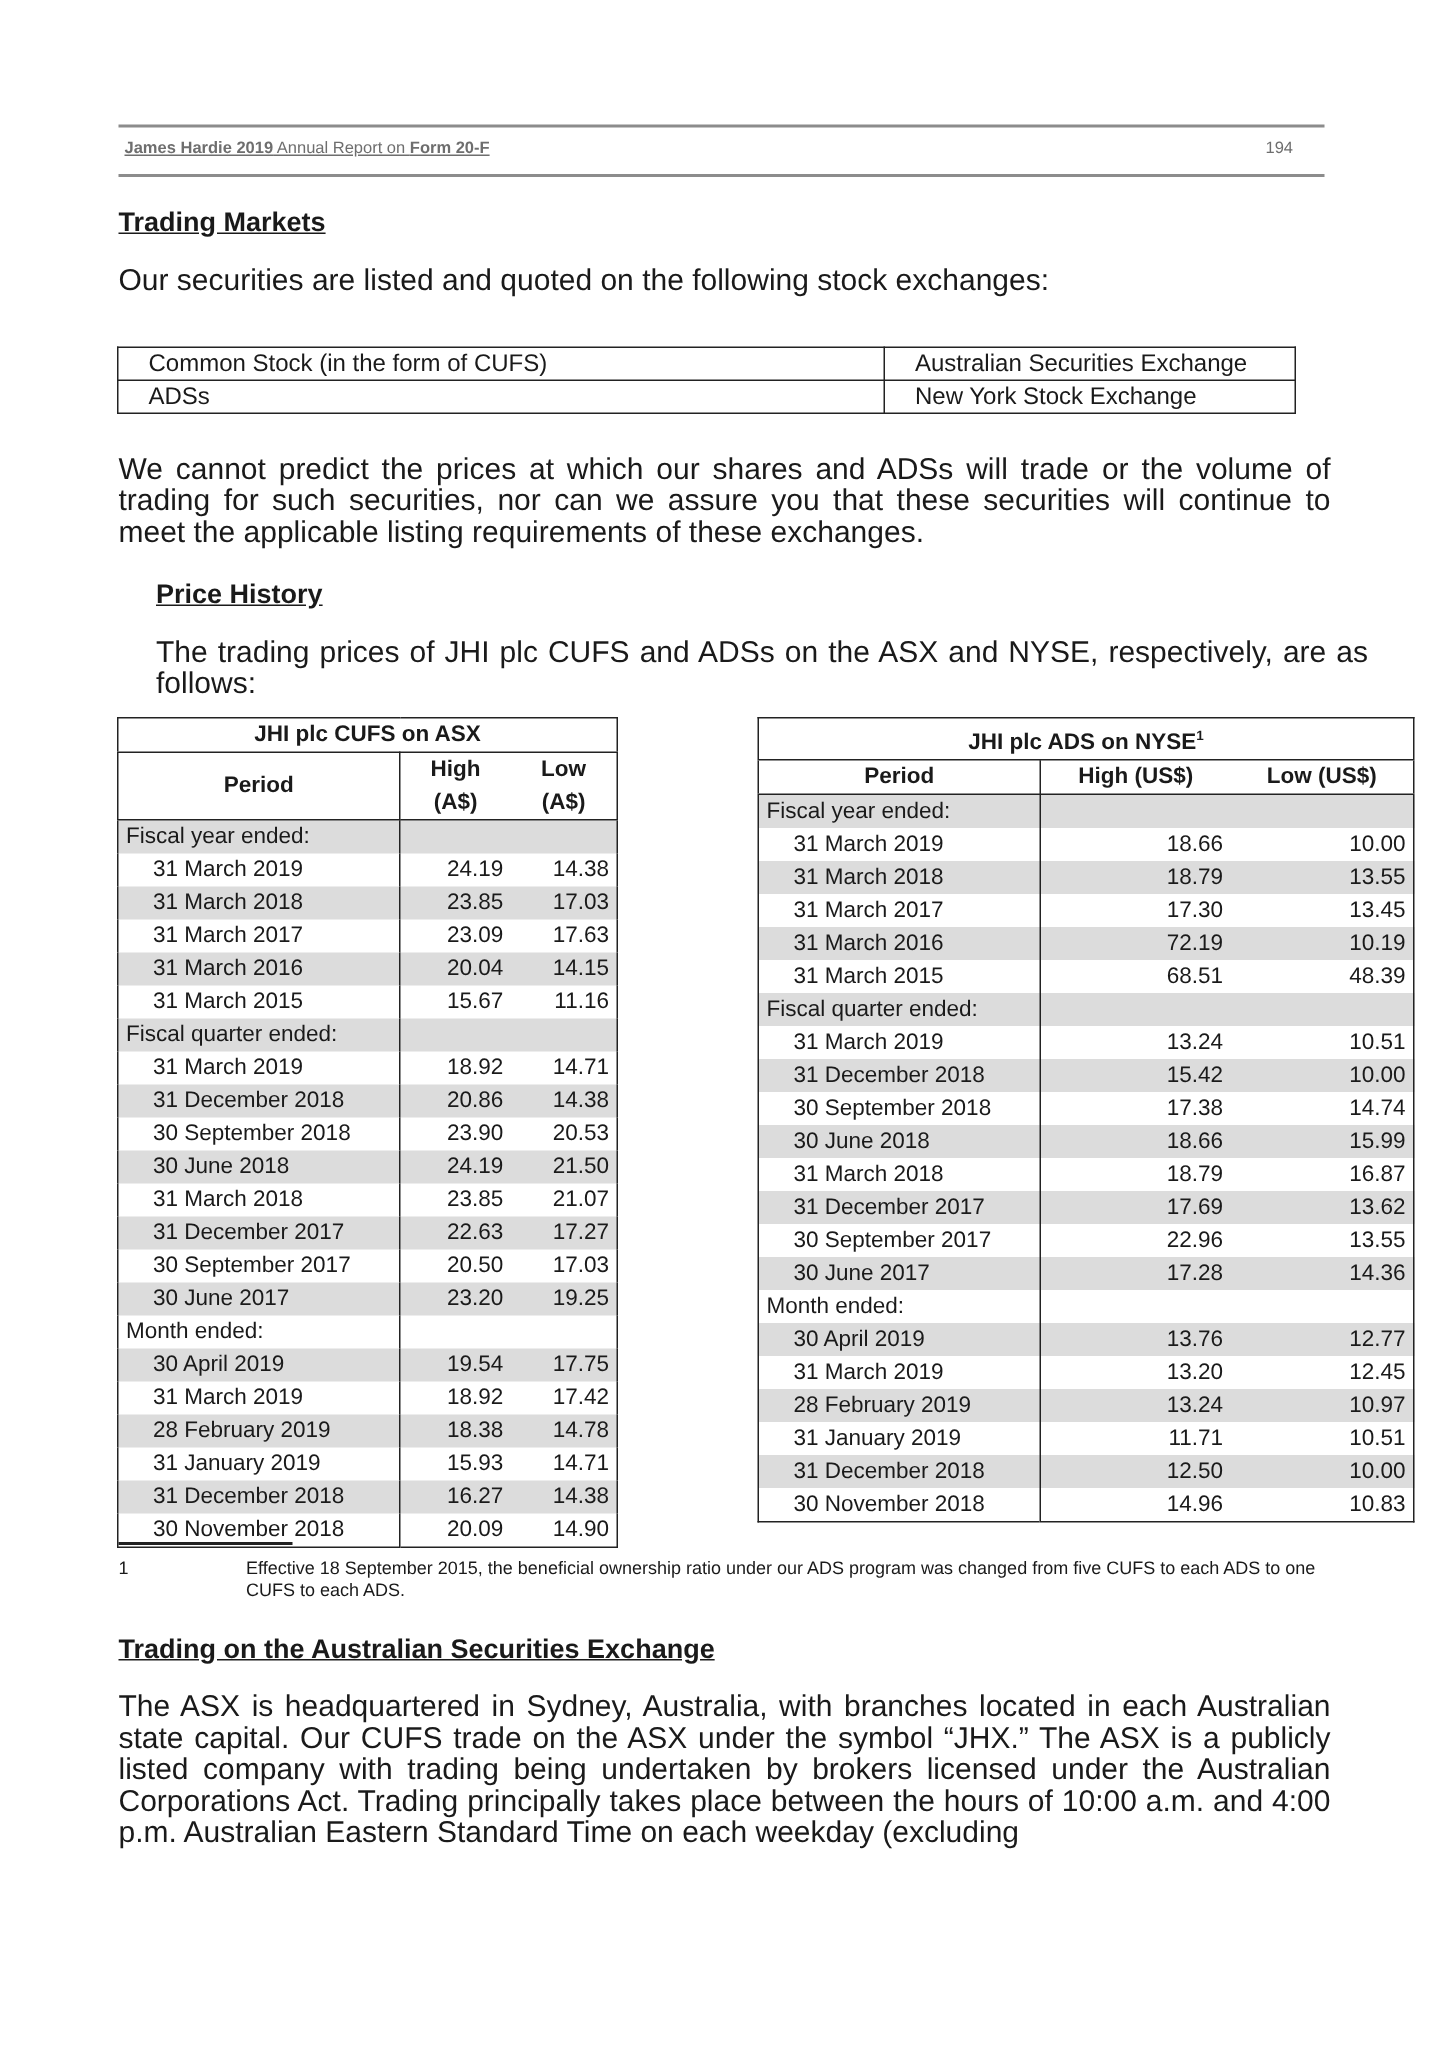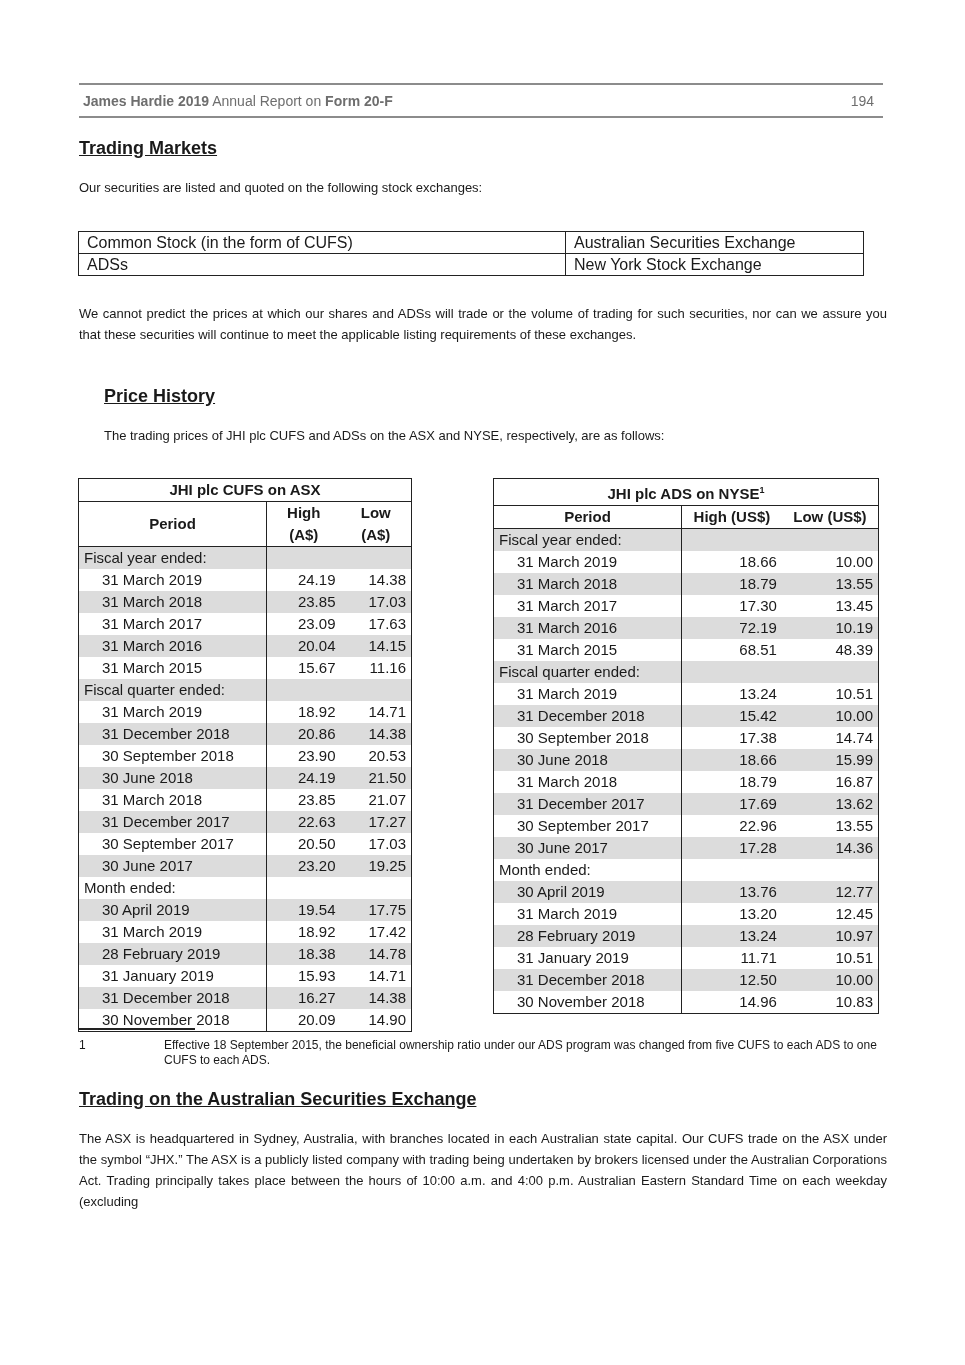--- a/index.html
+++ b/index.html
@@ -1,30 +1,30 @@
 <!DOCTYPE html>
 <html><head>
 <meta charset="utf-8">
 <style>
   html, body { margin: 0; padding: 0; background: #ffffff; }
   body { width: 965px; height: 1365px; position: relative; overflow: hidden;
          font-family: "Liberation Sans", sans-serif; color: #1a1a1a; }
   .rule { position: absolute; left: 79px; width: 804px; height: 2px; background: #8c8c8c; }
-  #hdr { position: absolute; left: 83px; top: 93px; width: 795px; font-size: 14px; color: #6e6e6e; }
+  #hdr { position: absolute; left: 83px; top: 93px; width: 795px; font-size: 11px; color: #6e6e6e; text-decoration: underline; }
   #hdr b { font-weight: bold; }
-  #pg { position: absolute; right: 4px; top: 0; }
+  #pg { position: absolute; right: 16px; top: 0; }
   .heading { position: absolute; left: 79px; font-size: 18px; font-weight: bold; text-decoration: underline; }
-  .para { position: absolute; left: 79px; width: 808px; font-size: 13px; line-height: 21px; text-align: justify; }
+  .para { position: absolute; left: 79px; width: 808px; font-size: 20px; line-height: 21px; text-align: justify; }
   table { border-collapse: collapse; }
   #ex-table { position: absolute; left: 78px; top: 231px; width: 786px; font-size: 16px; }
-  #ex-table td { border: 1.5px solid #222; padding: 0 8px; height: 21px; line-height: 21px; }
+  #ex-table td { border: 1.5px solid #222; padding: 0 20px; height: 21px; line-height: 21px; }
   #ex-table td.c1 { width: 470px; }
   .pt { position: absolute; top: 478px; font-size: 15px; border: 1.5px solid #222; }
   #asx { left: 78px; width: 334px; }
-  #nyse { left: 493px; width: 386px; }
+  #nyse { left: 505px; width: 438px; }
   .pt td, .pt th { height: 22px; line-height: 22px; padding: 0 5px; }
   .pt th { font-weight: bold; text-align: center; }
   .pt tr.title th { border-bottom: 1.5px solid #222; }
   .pt tr.head th { border-bottom: 1.5px solid #222; }
   .pt .cp { border-right: 1.5px solid #222; margin-left: 24px; }
   .pt .cp-period { width: 177px; }
   .pt td.num { text-align: right; }
   .pt tr.shade td { background: #dcdcdc; }
   .pt td.indent { padding-left: 23px; }
   .pt sup { font-size: 9px; }

